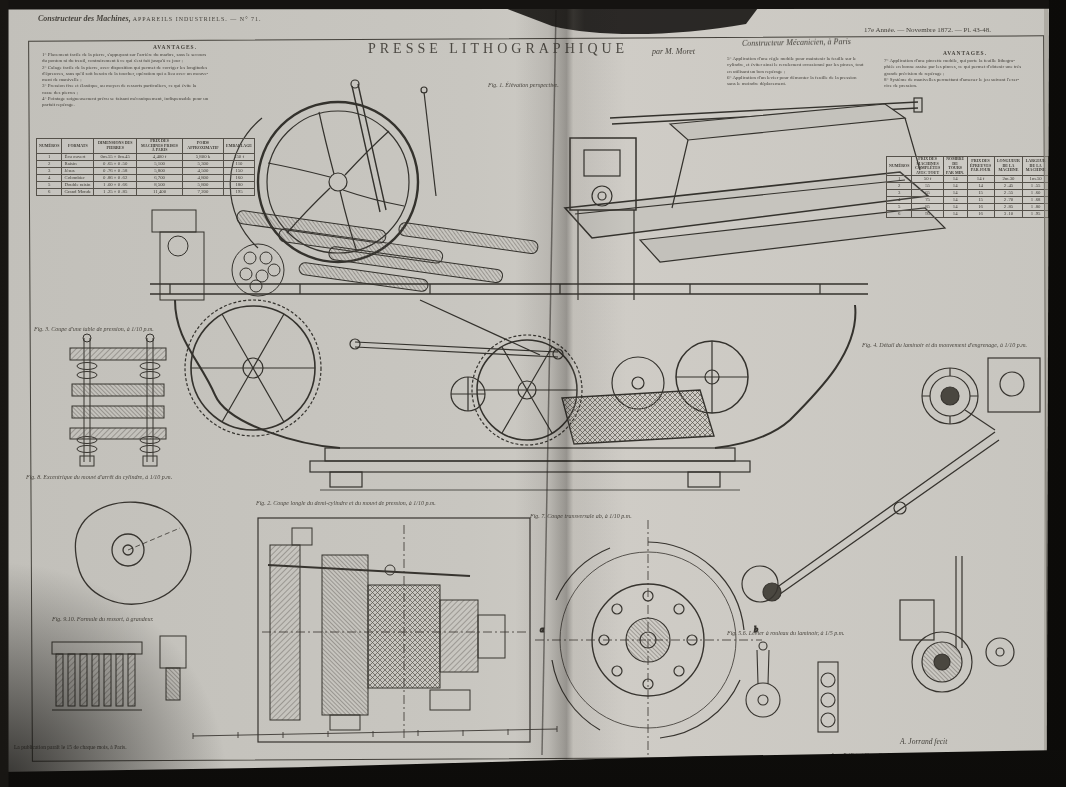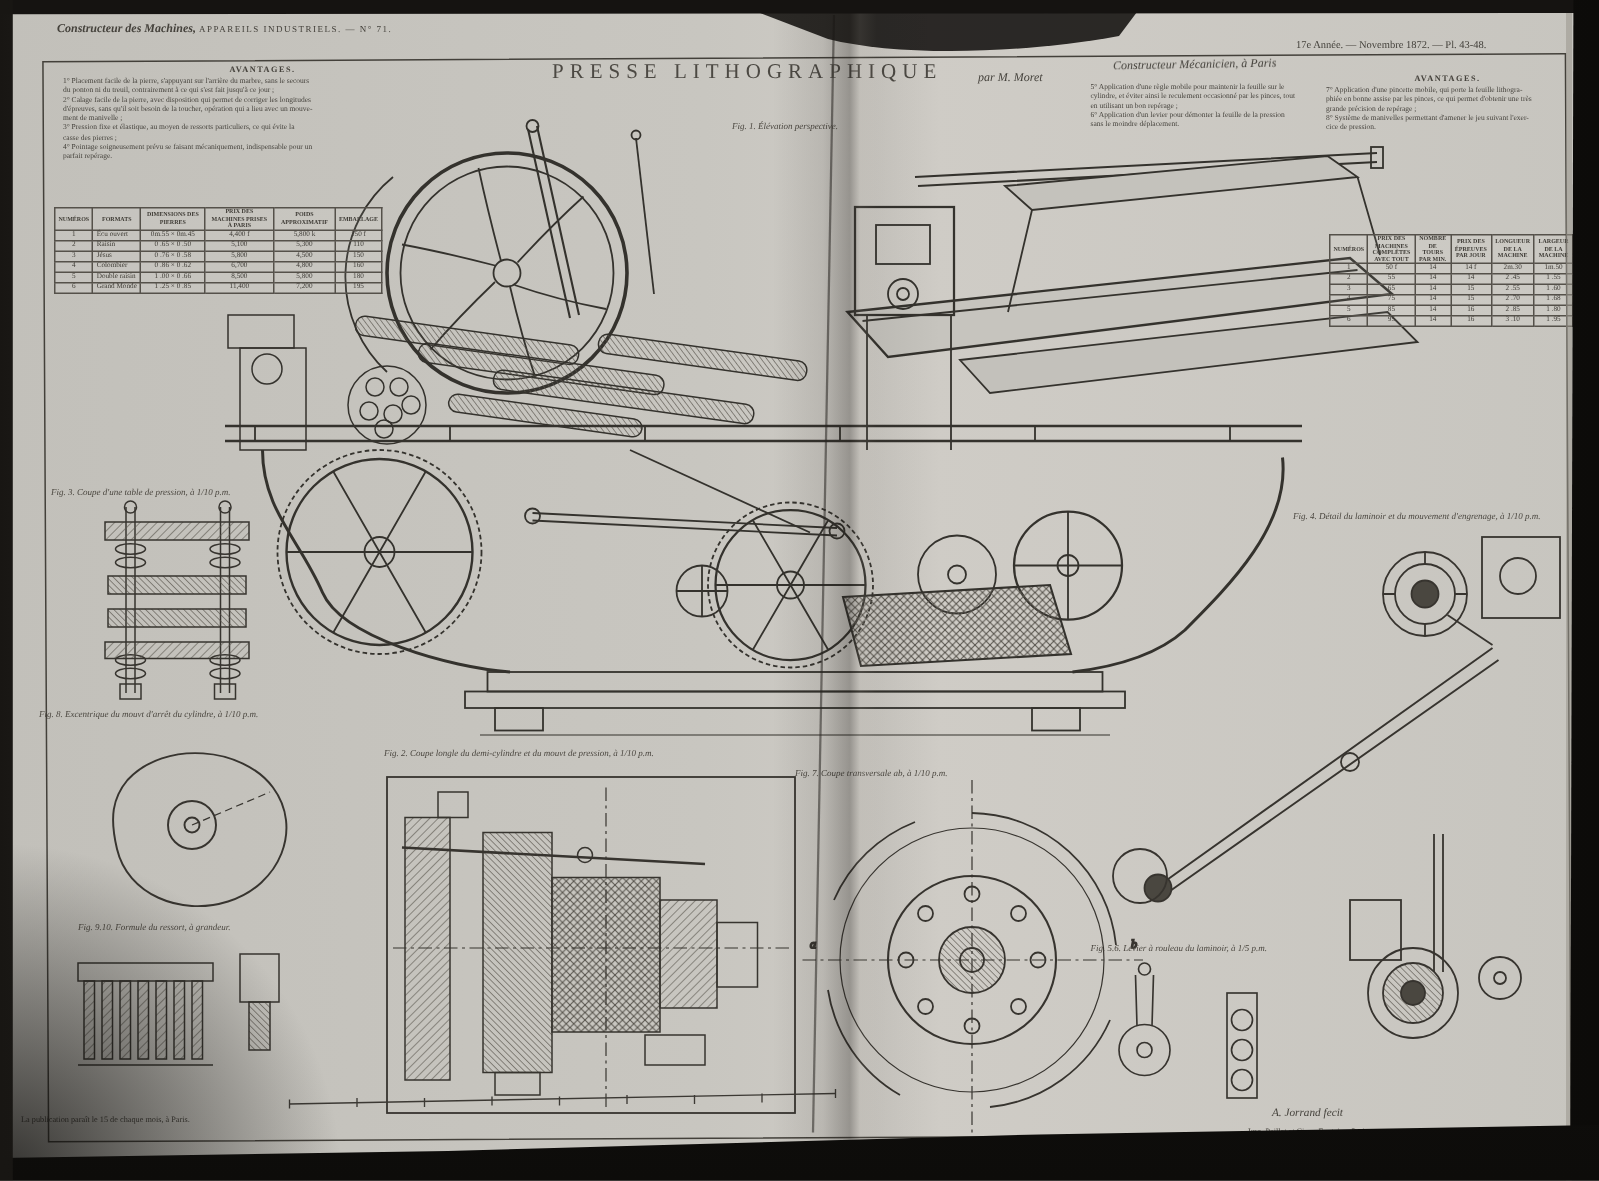--- a/index.html
+++ b/index.html
@@ -425,21 +425,21 @@
   <div class="txt caption fuzz" style="left:488px;top:82px;">Fig. 1. Élévation perspective.</div>
   <div class="txt caption fuzz" style="left:34px;top:326px;">Fig. 3. Coupe d'une table de pression, à 1/10 p.m.</div>
   <div class="txt caption fuzz" style="left:26px;top:474px;">Fig. 8. Excentrique du mouvt d'arrêt du cylindre, à 1/10 p.m.</div>
   <div class="txt caption fuzz" style="left:52px;top:616px;">Fig. 9.10. Formule du ressort, à grandeur.</div>
   <div class="txt caption fuzz" style="left:256px;top:500px;">Fig. 2. Coupe longle du demi-cylindre et du mouvt de pression, à 1/10 p.m.</div>
   <div class="txt caption fuzz" style="left:530px;top:513px;">Fig. 7. Coupe transversale ab, à 1/10 p.m.</div>
   <div class="txt caption fuzz" style="left:862px;top:342px;width:180px;">Fig. 4. Détail du laminoir et du mouvement d'engrenage, à 1/10 p.m.</div>
   <div class="txt caption fuzz" style="left:727px;top:630px;">Fig. 5.6. Levier à rouleau du laminoir, à 1/5 p.m.</div>
 
   <div class="txt fuzz" style="left:14px;top:744px;font-size:5.5px;">La publication paraît le 15 de chaque mois, à Paris.</div>
-  <div class="txt fuzz" style="left:848px;top:737px;font-size:7.5px;font-style:italic;">A. Jorrand fecit</div>
+  <div class="txt fuzz" style="left:900px;top:737px;font-size:7.5px;font-style:italic;">A. Jorrand fecit</div>
   <div class="txt fuzz" style="left:832px;top:752px;font-size:5.5px;">Imp. Paillet et Cie, r. Fontaine, Paris.</div>
   <div class="txt" style="left:706px;top:763px;font-size:9px;letter-spacing:2px;color:#33312c;">M. 445</div>
 
   <div id="fold"></div>
   <div id="corner-shadow"></div>
   <div id="edge-right"></div>
   <div class="band" id="band-top"></div>
   <div class="band" id="band-right"></div>
   <div class="band" id="band-bottom"></div>
   <div class="band" id="band-left"></div>

